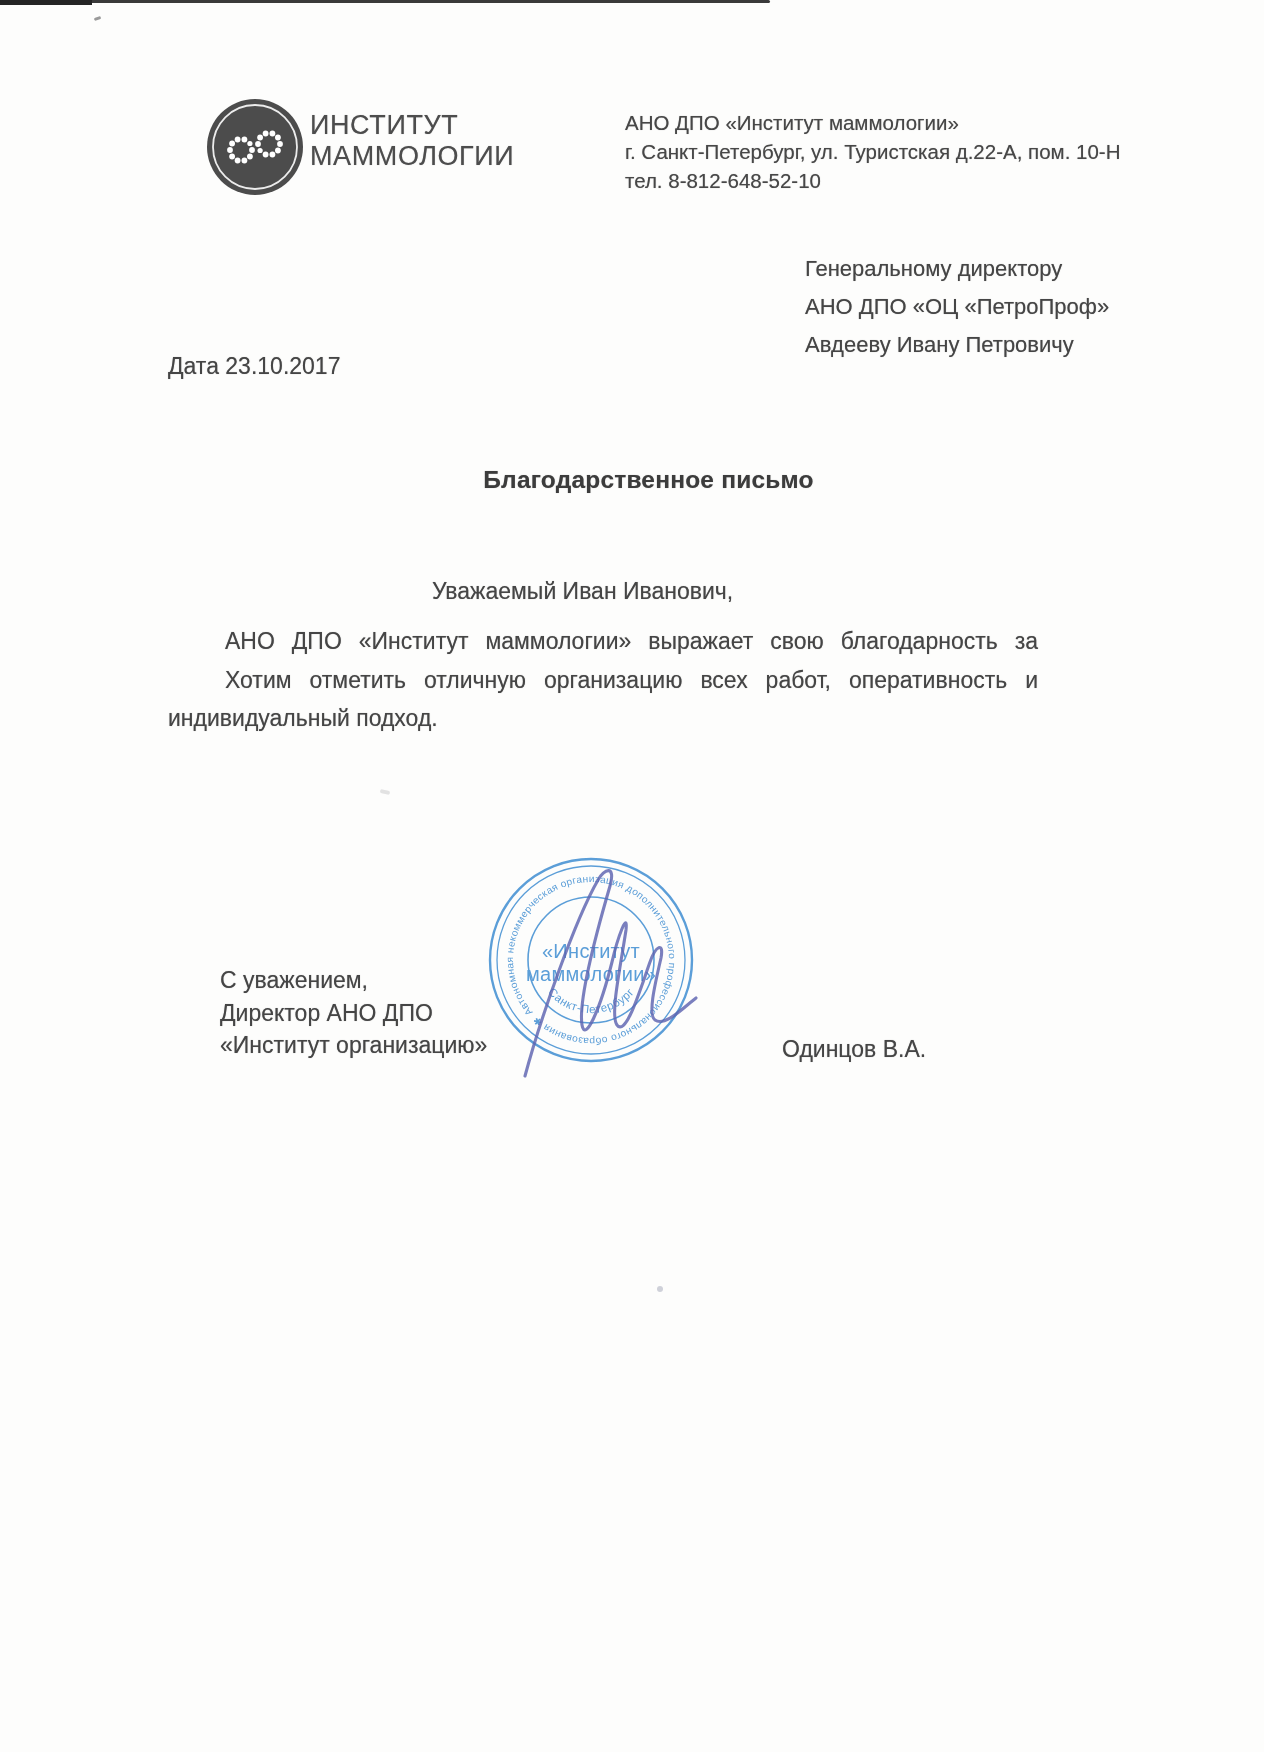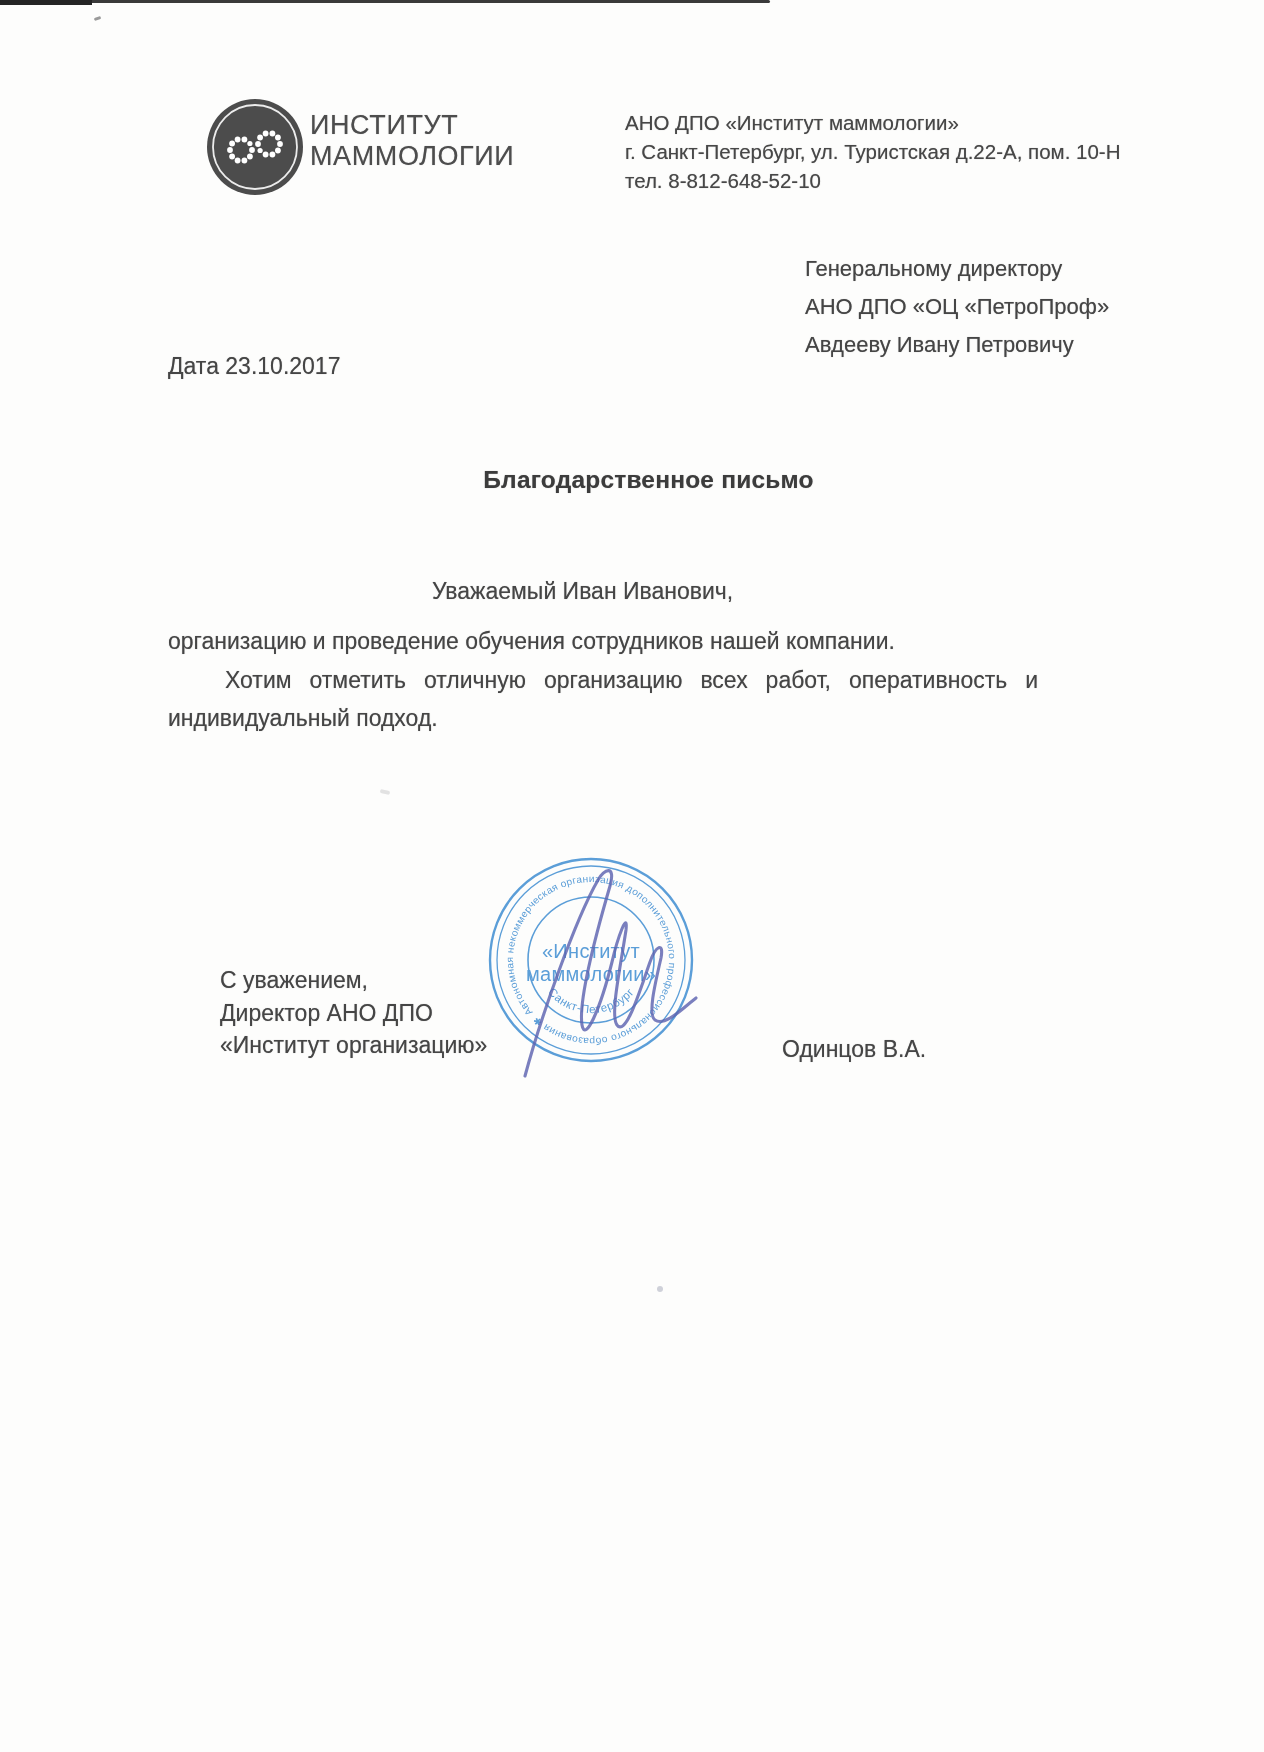--- a/index.html
+++ b/index.html
@@ -147,21 +147,21 @@
     <div>Авдееву Ивану Петровичу</div>
   </div>
 
   <div class="date-line soft">Дата 23.10.2017</div>
 
   <div class="doc-title soft">Благодарственное письмо</div>
 
   <div class="salutation soft">Уважаемый Иван Иванович,</div>
 
   <div class="body-block soft">
-    <div class="line">организацию и проведение обучения сотрудников нашей компании.</div>
+    <div class="line j">АНО ДПО «Институт маммологии» выражает свою благодарность за</div>
     <div class="line j">Хотим отметить отличную организацию всех работ, оперативность и</div>
     <div class="line">индивидуальный подход.</div>
   </div>
 
   <div class="closing-block soft">
     <div>С уважением,</div>
     <div>Директор АНО ДПО</div>
     <div>«Институт организацию»</div>
   </div>
 

